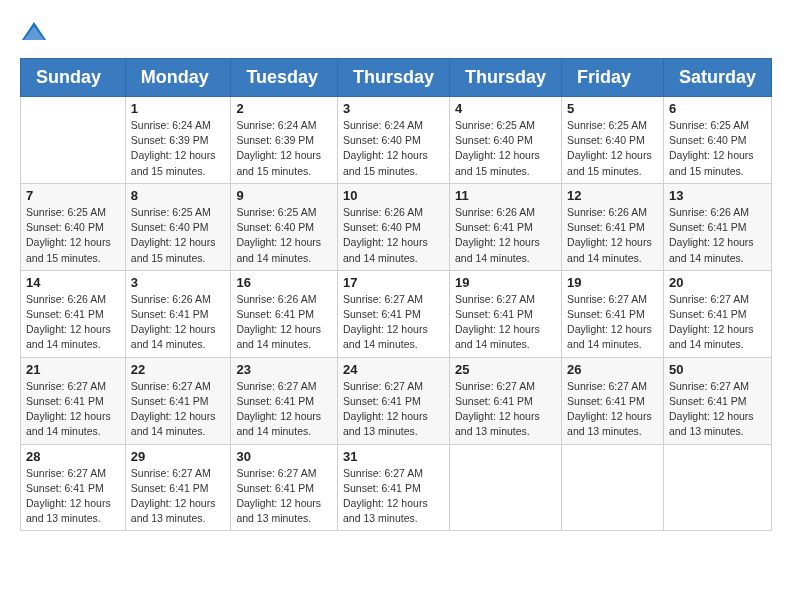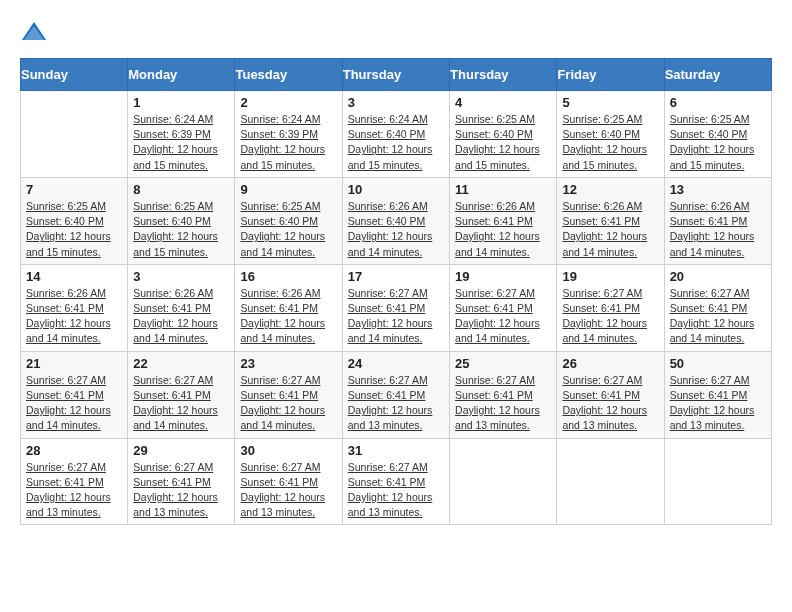--- a/index.html
+++ b/index.html
@@ -49,23 +49,23 @@
       color: #555;
     }
     table {
       width: 100%;
       border-collapse: collapse;
       font-size: 11px;
     }
     thead tr th {
       background-color: #3a7abf;
       color: #fff;
-      padding: 8px 0;
+      padding: 8px 15px;
       text-align: left;
-      font-size: 13px;
+      font-size: 18px;
       font-weight: bold;
       border: 1px solid #2e6aad;
     }
     tbody tr td {
       border: 1px solid #d0d0d0;
       vertical-align: top;
       padding: 4px 5px;
       width: 108px;
       min-height: 80px;
       background: #fff;
@@ -77,21 +77,20 @@
       font-size: 13px;
       font-weight: bold;
       color: #222;
       display: block;
       margin-bottom: 2px;
     }
     .day-detail {
       color: #333;
       font-size: 10.5px;
       line-height: 1.45;
-      text-decoration: underline;
     }
     .empty-cell {
       background: #fff;
     }
   </style>
 </head>
 <body>
 
 <div class="header">
   <div class="logo">

